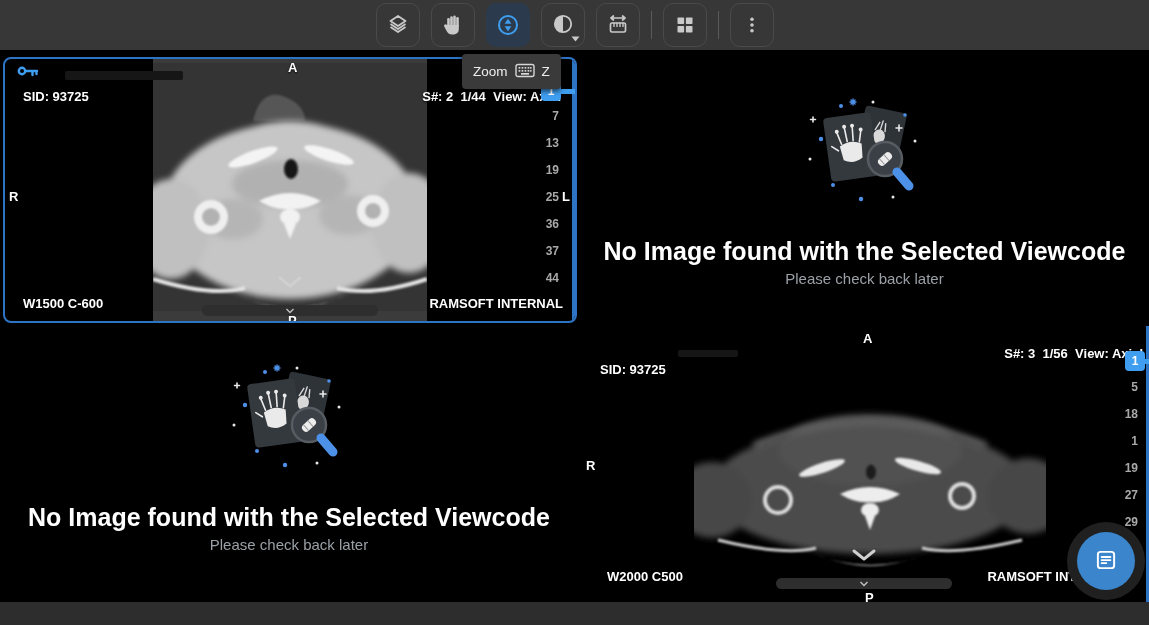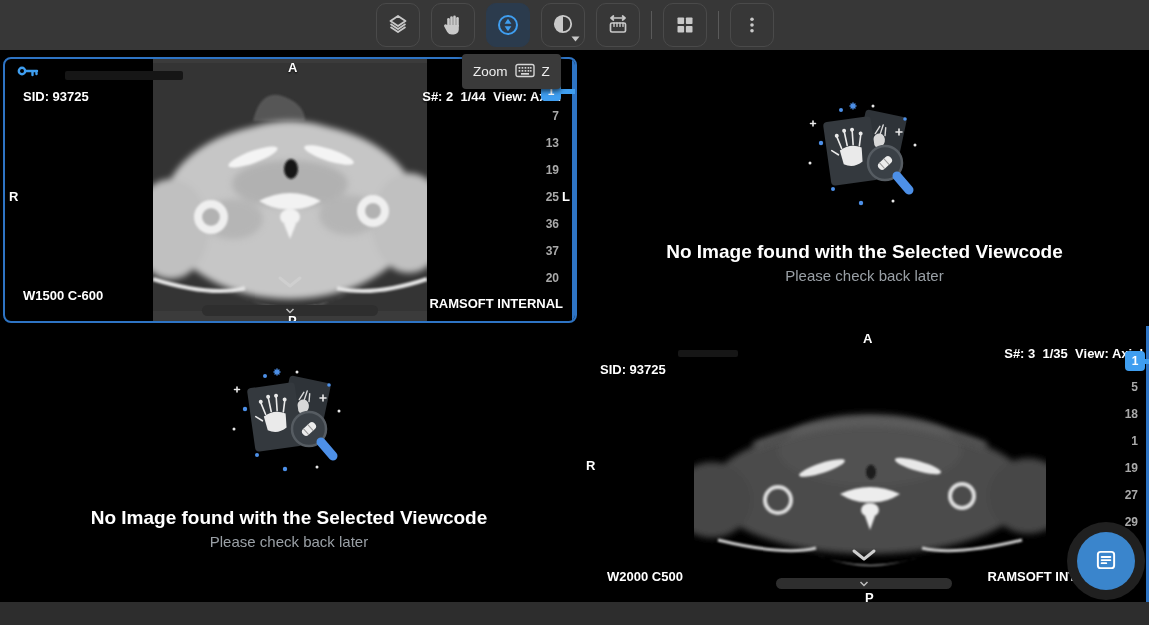--- a/index.html
+++ b/index.html
@@ -43,21 +43,21 @@
   .badge-bar{position:absolute;height:5px;background:#3f9ef0;z-index:6;}
   .track{position:absolute;top:0;bottom:0;right:0;width:3px;background:#2e74c4;z-index:5;}
 
   
   .stack-chevron{position:absolute;left:50%;transform:translateX(-50%);z-index:6;cursor:pointer;}
   .hbar{position:absolute;left:50%;transform:translateX(-50%);width:176px;height:11px;background:#2e2e2e;
         border-radius:6px;z-index:6;display:flex;align-items:center;justify-content:center;cursor:pointer;}
 
   
   .empty{position:absolute;inset:0;display:flex;flex-direction:column;align-items:center;justify-content:center;}
-  .empty-title{color:#fff;font-weight:bold;font-size:19px;margin-top:24px;}
+  .empty-title{color:#fff;font-weight:bold;font-size:25px;margin-top:24px;}
   .empty-sub{color:#9aa0a6;font-size:15px;margin-top:4px;}
 
   
   .ct{position:absolute;z-index:1;}
 
   
   .fab{position:absolute;left:1077px;top:532px;width:58px;height:58px;border-radius:50%;
        background:#3a85cc;border:none;display:flex;align-items:center;justify-content:center;
        box-shadow:0 0 0 10px #202020;cursor:pointer;z-index:50;}
 
@@ -234,29 +234,29 @@
     <span class="ovl" style="right:5px;top:130px;">L</span>
     <span class="ovl" style="left:283px;bottom:-7px;">P</span>
 
     <div class="scale" style="top:50px;right:16px;">
         <span class="scale-num">7</span>
         <span class="scale-num">13</span>
         <span class="scale-num">19</span>
         <span class="scale-num">25</span>
         <span class="scale-num">36</span>
         <span class="scale-num">37</span>
-        <span class="scale-num">20</span>
+        <span class="scale-num">44</span>
       </div>
     <div class="track"></div>
     <div class="badge-bar" style="right:0;top:30px;width:18px;"></div>
     <div class="slice-badge" style="right:14px;top:22px;">
       <span>1</span>
     </div>
 
-    <span class="ovl" style="left:18px;bottom:18px;">W1500 C-600</span>
+    <span class="ovl" style="left:18px;bottom:10px;">W1500 C-600</span>
     <span class="ovl" style="right:12px;bottom:10px;">RAMSOFT INTERNAL</span>
 
     <span class="stack-chevron" style="bottom:28px;">
       <svg width="28" height="14" viewBox="0 0 28 14" fill="none" stroke="#cfcfcf" stroke-width="3" stroke-linecap="round" stroke-linejoin="round">
           <path d="M4 3 14 11 24 3"></path>
         </svg>
     </span>
     <div class="hbar" style="bottom:5px;">
       <svg width="10" height="6" viewBox="0 0 10 6" fill="none" stroke="#bdbdbd" stroke-width="1.5">
           <path d="M1.5 1 5 4.5 8.5 1"></path>
@@ -410,21 +410,21 @@
         <path d="M24 152 Q90 168 122 160" stroke="#cfcfcf" stroke-width="3" fill="none"></path>
         <path d="M228 160 Q262 168 328 152" stroke="#cfcfcf" stroke-width="3" fill="none"></path>
       </g>
     </svg>
 
     <span class="redact" style="left:100px;top:24px;width:60px;height:7px;"></span>
     <span class="ovl" style="left:285px;top:5px;">A</span>
 
     <span class="ovl" style="right:6px;top:20px;">
       <span>S#: 3</span>&nbsp;
-      <span>1/35</span>&nbsp;
+      <span>1/56</span>&nbsp;
       <span>View: Axial</span>
     </span>
 
     <span class="ovl" style="left:22px;top:36px;">SID: 93725</span>
     <span class="ovl" style="left:8px;top:132px;">R</span>
     <span class="ovl" style="left:287px;bottom:-3px;">P</span>
 
     <div class="scale" style="top:54px;right:11px;">
         <span class="scale-num">5</span>
         <span class="scale-num">18</span>

